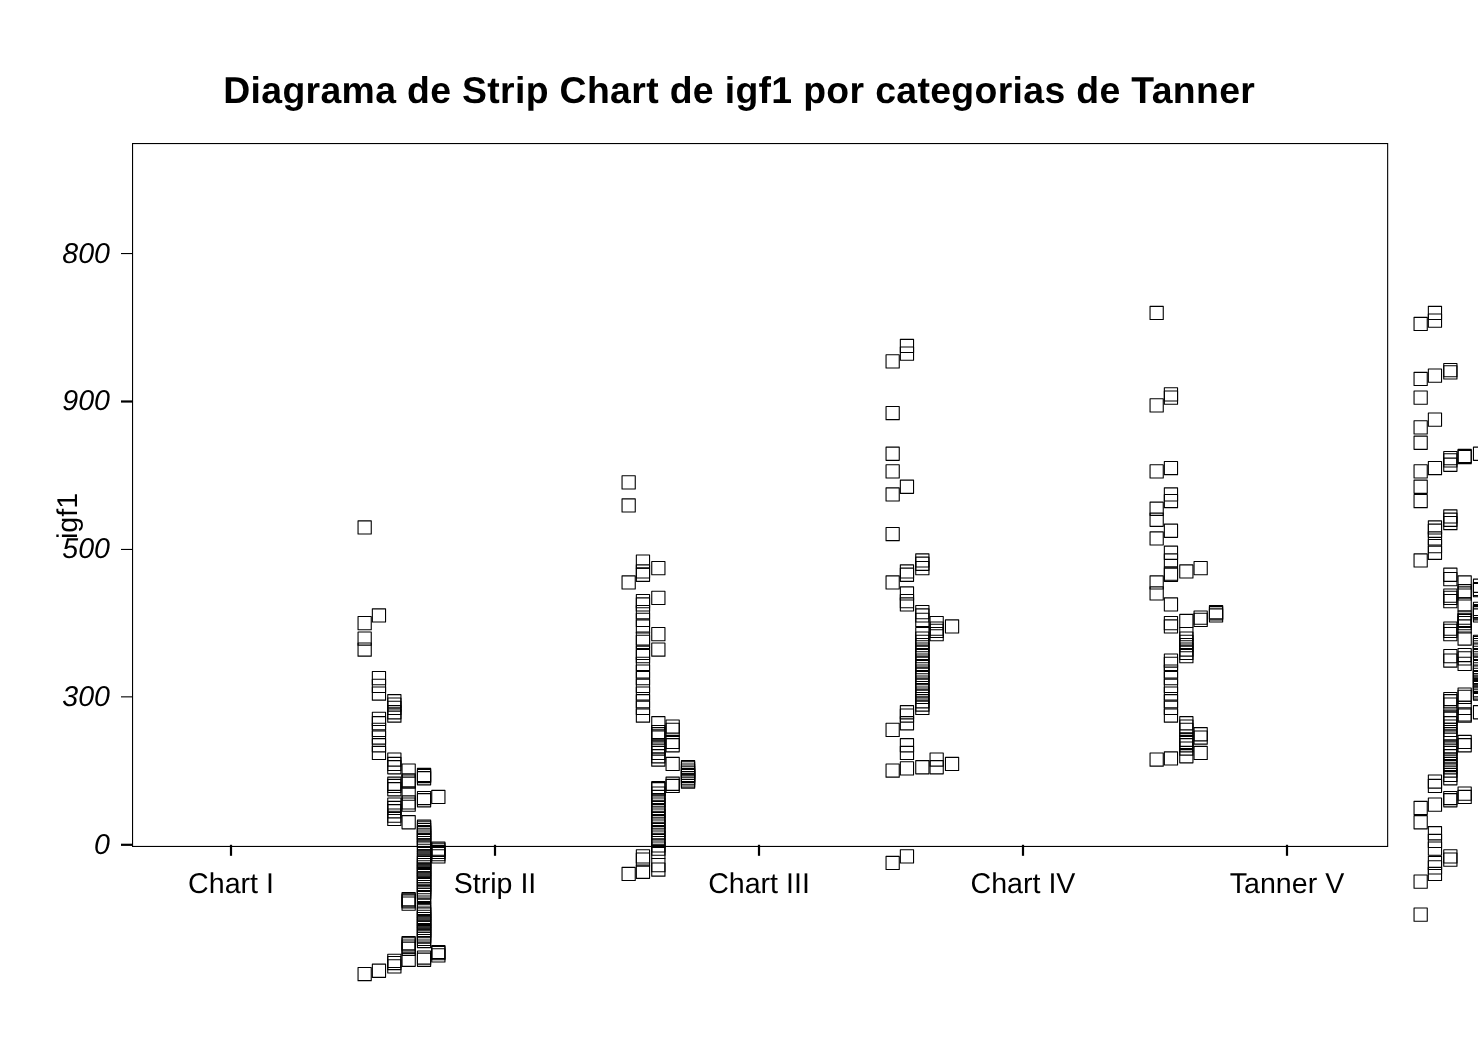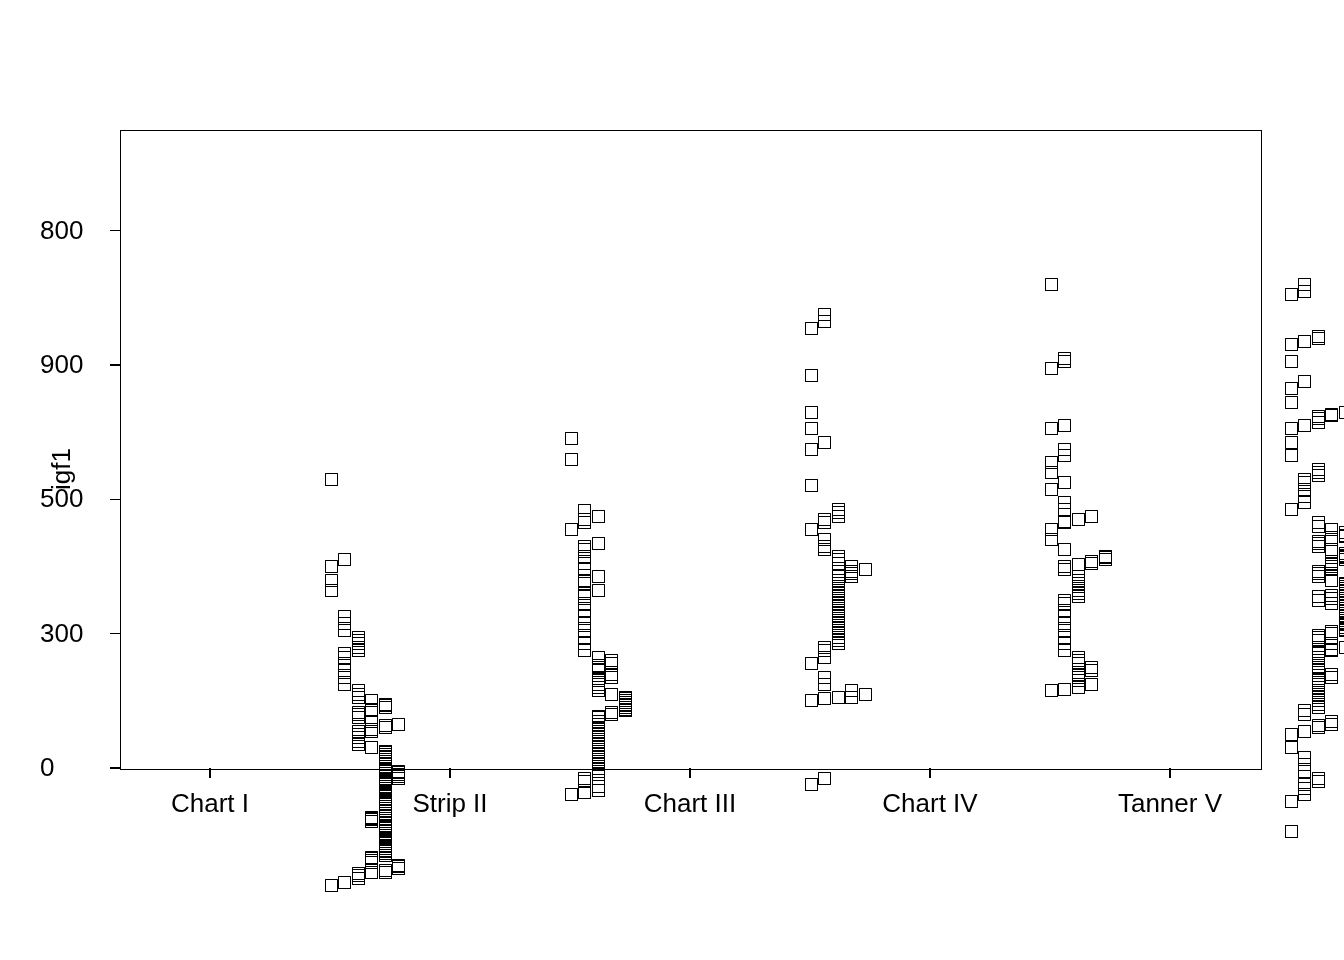--- a/index.html
+++ b/index.html
@@ -33,23 +33,24 @@
   }
   .ylabel {
     position: absolute;
     transform: rotate(-90deg);
     transform-origin: left top;
     font-size: 26px;
     color: #000;
   }
   .tick-y {
     position: absolute;
-    text-align: left;
+    text-align: right;
     font-size: 26px;
     color: #000;
+    font-style: italic;
   }
   .tick-y-mark {
     position: absolute;
     height: 1.5px;
     background: #000;
   }
   .tick-x-mark {
     position: absolute;
     width: 1.5px;
     background: #000;
@@ -68,20 +69,21 @@
     border: 1.5px solid #000;
     background: transparent;
     box-sizing: border-box;
     border-radius: 0.5px;
   }
 </style>
 </head>
 <body>
 <div class="wrap">
 
+<div class="title">Diagrama de Strip Chart de igf1 por categorias de Tanner</div>
 
 <div class="ylabel" style="left:46px; top:490px;">igf1</div>
 
 <div id="yticks">
       <div class="tick-y-mark" style="left: 110px; top: 767.25px; width: 10px;"></div>
       <div class="tick-y" style="left: 40px; top: 752px; width: 60px;">0</div>
       <div class="tick-y-mark" style="left: 110px; top: 632.934px; width: 10px;"></div>
       <div class="tick-y" style="left: 40px; top: 617.684px; width: 60px;">300</div>
       <div class="tick-y-mark" style="left: 110px; top: 498.618px; width: 10px;"></div>
       <div class="tick-y" style="left: 40px; top: 483.368px; width: 60px;">500</div>

